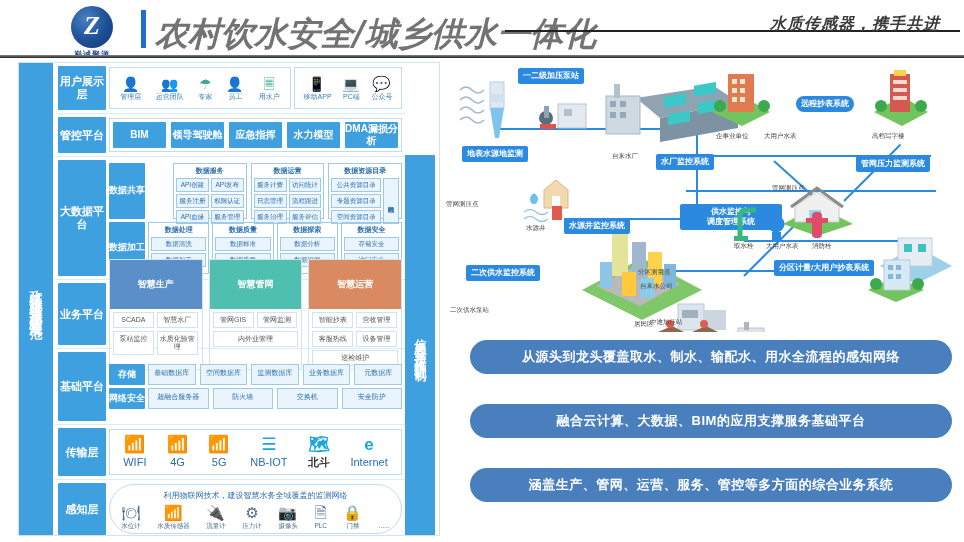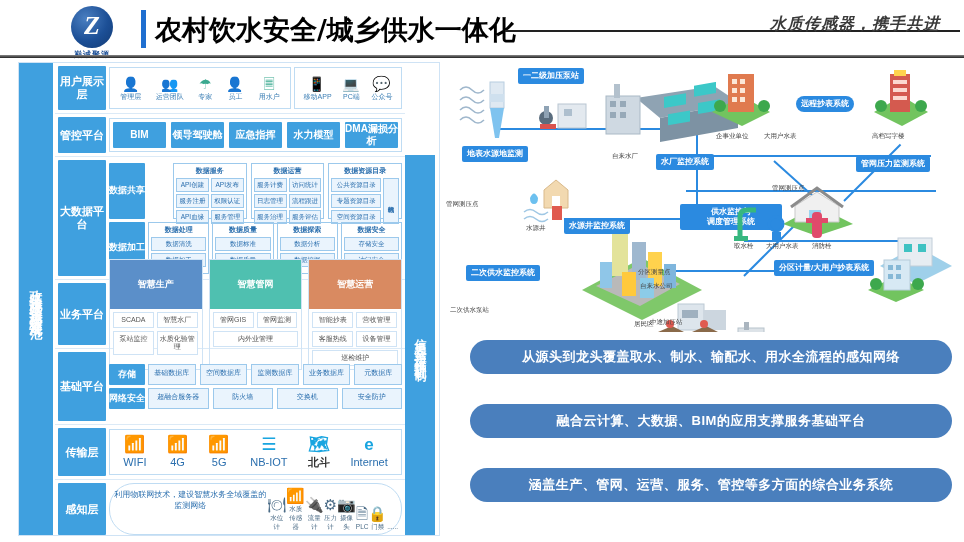--- a/index.html
+++ b/index.html
@@ -9,22 +9,22 @@
   
   .header{position:absolute;left:0;top:0;width:964px;height:58px;}
   .logo{position:absolute;left:48px;top:6px;width:88px;height:50px;text-align:center;}
   .logo-mark{width:42px;height:42px;border-radius:50%;margin:0 auto;
     background:radial-gradient(circle at 35% 30%,#4a7fc1 0%,#1c4f96 55%,#123a73 100%);
     position:relative;}
   .logo-mark:after{content:"Z";position:absolute;left:0;right:0;top:5px;
     font-size:26px;font-weight:bold;font-style:italic;color:#fff;font-family:"Liberation Serif",serif;}
   .logo-text{font-size:8px;color:#1c4f96;font-weight:bold;letter-spacing:1px;margin-top:1px;}
   .title-bar{position:absolute;left:141px;top:10px;width:5px;height:38px;background:#1f6fd0;}
-  .main-title{position:absolute;left:155px;top:12px;font-size:27px;font-weight:bold;
-    color:#000000;letter-spacing:0px;white-space:nowrap;font-family:"DejaVu Sans",sans-serif;}
+  .main-title{position:absolute;left:155px;top:12px;font-size:33px;font-weight:bold;
+    color:#737373;letter-spacing:0px;white-space:nowrap;font-family:"DejaVu Sans",sans-serif;font-style:italic;}
   .title-rule{position:absolute;left:505px;top:30px;width:455px;height:2px;background:#222;}
   .slogan{position:absolute;right:24px;top:14px;font-size:16px;font-style:italic;font-weight:bold;
     color:#3a3a3a;letter-spacing:1px;white-space:nowrap;}
   .header-rule{position:absolute;left:0;top:55px;width:964px;height:3px;
     background:linear-gradient(#888,#222);}
 
   
   .arch{position:absolute;left:18px;top:62px;width:420px;height:472px;border:1px solid #cfe3f5;background:#fff;}
   .policy-bar{position:absolute;left:0;top:0;width:34px;height:472px;background:#3fa0df;
     color:#fff;font-weight:bold;font-size:13px;line-height:15px;
@@ -95,21 +95,21 @@
     text-align:center;padding:3px 0;line-height:9px;}
 
   
   .tr{flex:1;display:flex;justify-content:space-around;align-items:center;height:46px;}
   .tric{text-align:center;color:#2b6fae;}
   .tric .sym{display:block;font-size:17px;line-height:20px;color:#19a5e0;font-weight:bold;}
   .tric .nm{display:block;font-size:11px;line-height:14px;color:#2b6fae;}
   .tric .nm-cn{display:block;font-size:11px;line-height:14px;color:#333;font-weight:bold;}
 
   
-  .pc{flex:1;display:flex;flex-direction:row;border-radius:25px;}
+  .pc{flex:1;display:flex;flex-direction:column;border-radius:25px;}
   .pc .cap{text-align:center;font-size:8px;color:#2b6fae;margin:2px 0 3px;}
   .pcicons{display:flex;justify-content:space-around;align-items:flex-end;}
   .pcic{text-align:center;font-size:6.5px;color:#4a6b86;line-height:9px;}
   .pcic .s{display:block;font-size:15px;line-height:17px;}
 
   
   .illus{position:absolute;left:444px;top:60px;width:516px;height:272px;overflow:hidden;}
   .tag{position:absolute;background:#2b8ae0;color:#fff;font-size:8px;font-weight:bold;
     padding:3px 5px;border-radius:2px;line-height:10px;text-align:center;white-space:nowrap;}
   .plain{position:absolute;font-size:6.5px;color:#444;white-space:nowrap;}

